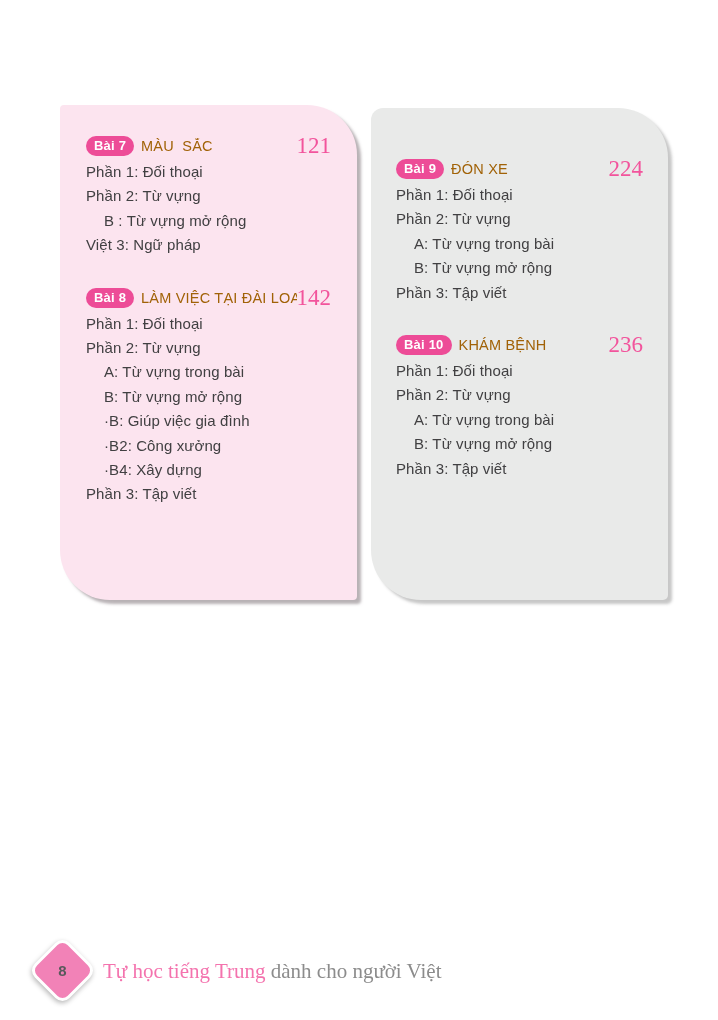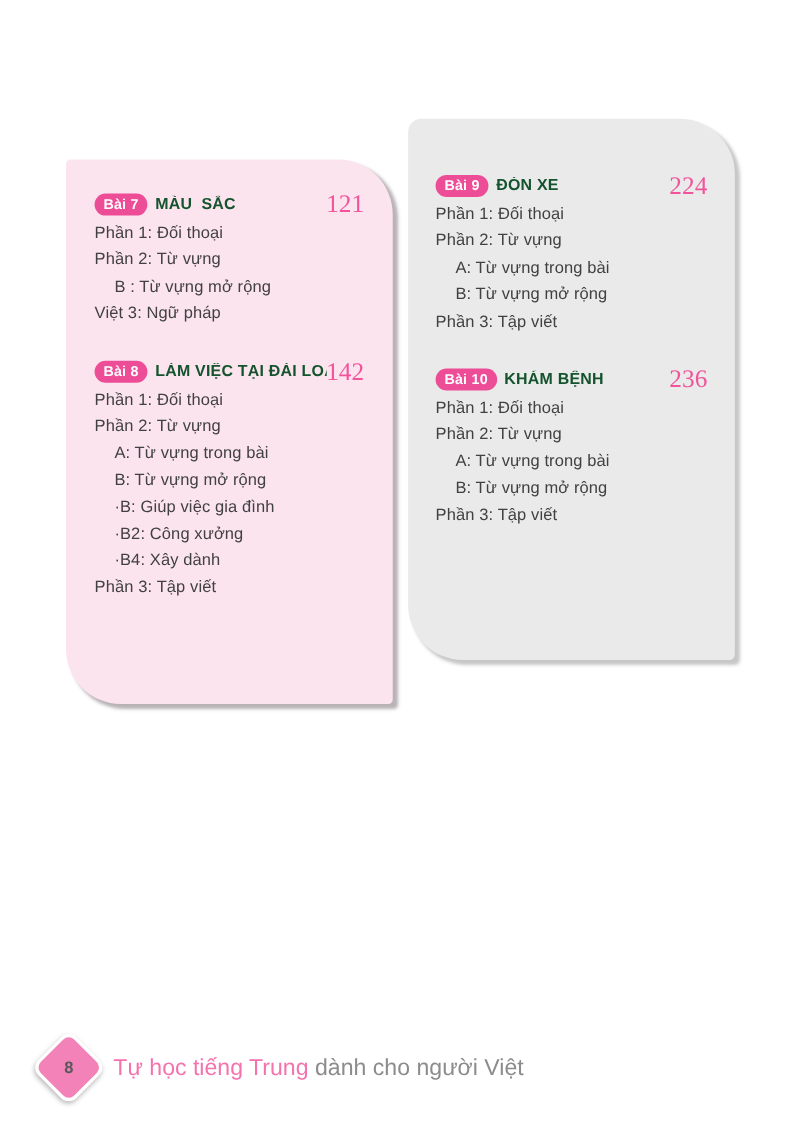--- a/index.html
+++ b/index.html
@@ -22,21 +22,20 @@
   }
   .panel-left {
     left: 60px;
     top: 105px;
     width: 297px;
     height: 495px;
     background: #fce4ef;
     border-radius: 4px 50px 4px 50px;
     box-shadow: 4px 4px 3px rgba(125,115,120,0.55);
     padding: 30px 26px 0 26px;
-    margin-top: 40px;
   }
   .panel-right {
     left: 371px;
     top: 108px;
     width: 297px;
     height: 492px;
     background: #e9eae9;
     border-radius: 12px 50px 5px 50px;
     box-shadow: 4px 4px 3px rgba(130,130,130,0.45);
     padding: 50px 25px 0 25px;
@@ -59,25 +58,24 @@
     line-height: 15px;
     padding: 2px 8px 3px 8px;
     border-radius: 10px;
     letter-spacing: 0.2px;
     white-space: nowrap;
   }
   .sec-title {
     flex: 1 1 auto;
     margin-left: 7px;
     font-size: 14.5px;
-    color: #14532d;
+    color: #a16207;
     letter-spacing: 0.2px;
     white-space: pre;
     overflow: hidden;
-    font-weight: bold;
   }
   .sec-page {
     flex: 0 0 auto;
     font-family: "Liberation Serif", serif;
     font-size: 23px;
     color: #f2549c;
     line-height: 22px;
   }
 
   .items { }
@@ -111,21 +109,21 @@
     justify-content: center;
     transform: rotate(-45deg);
     font-weight: bold;
     font-size: 15px;
     color: #58595b;
   }
   .footer-title {
     position: absolute;
     left: 103px;
     top: 958px;
-    font-family: Liberation Sans, sans-serif;
+    font-family: Liberation Serif, serif;
     font-size: 21px;
     line-height: 26px;
     white-space: nowrap;
     text-align: right;
   }
   .t-pink { color: #f473ae; }
   .t-gray { color: #8c8c8c; }
 </style>
 </head>
 <body>
@@ -162,21 +160,21 @@
   <div class="item">Phần 2: Từ vựng</div>
 
   <div class="item indent">A: Từ vựng trong bài</div>
 
   <div class="item indent">B: Từ vựng mở rộng</div>
 
   <div class="item indent">·B: Giúp việc gia đình</div>
 
   <div class="item indent">·B2: Công xưởng</div>
 
-  <div class="item indent">·B4: Xây dành</div>
+  <div class="item indent">·B4: Xây dựng</div>
 
   <div class="item">Phần 3: Tập viết</div>
 </div>
   </div>
 </div>
 
 <div class="panel panel-right">
   <div class="section">
     <div class="sec-header">
       <span class="badge">Bài 9</span>

